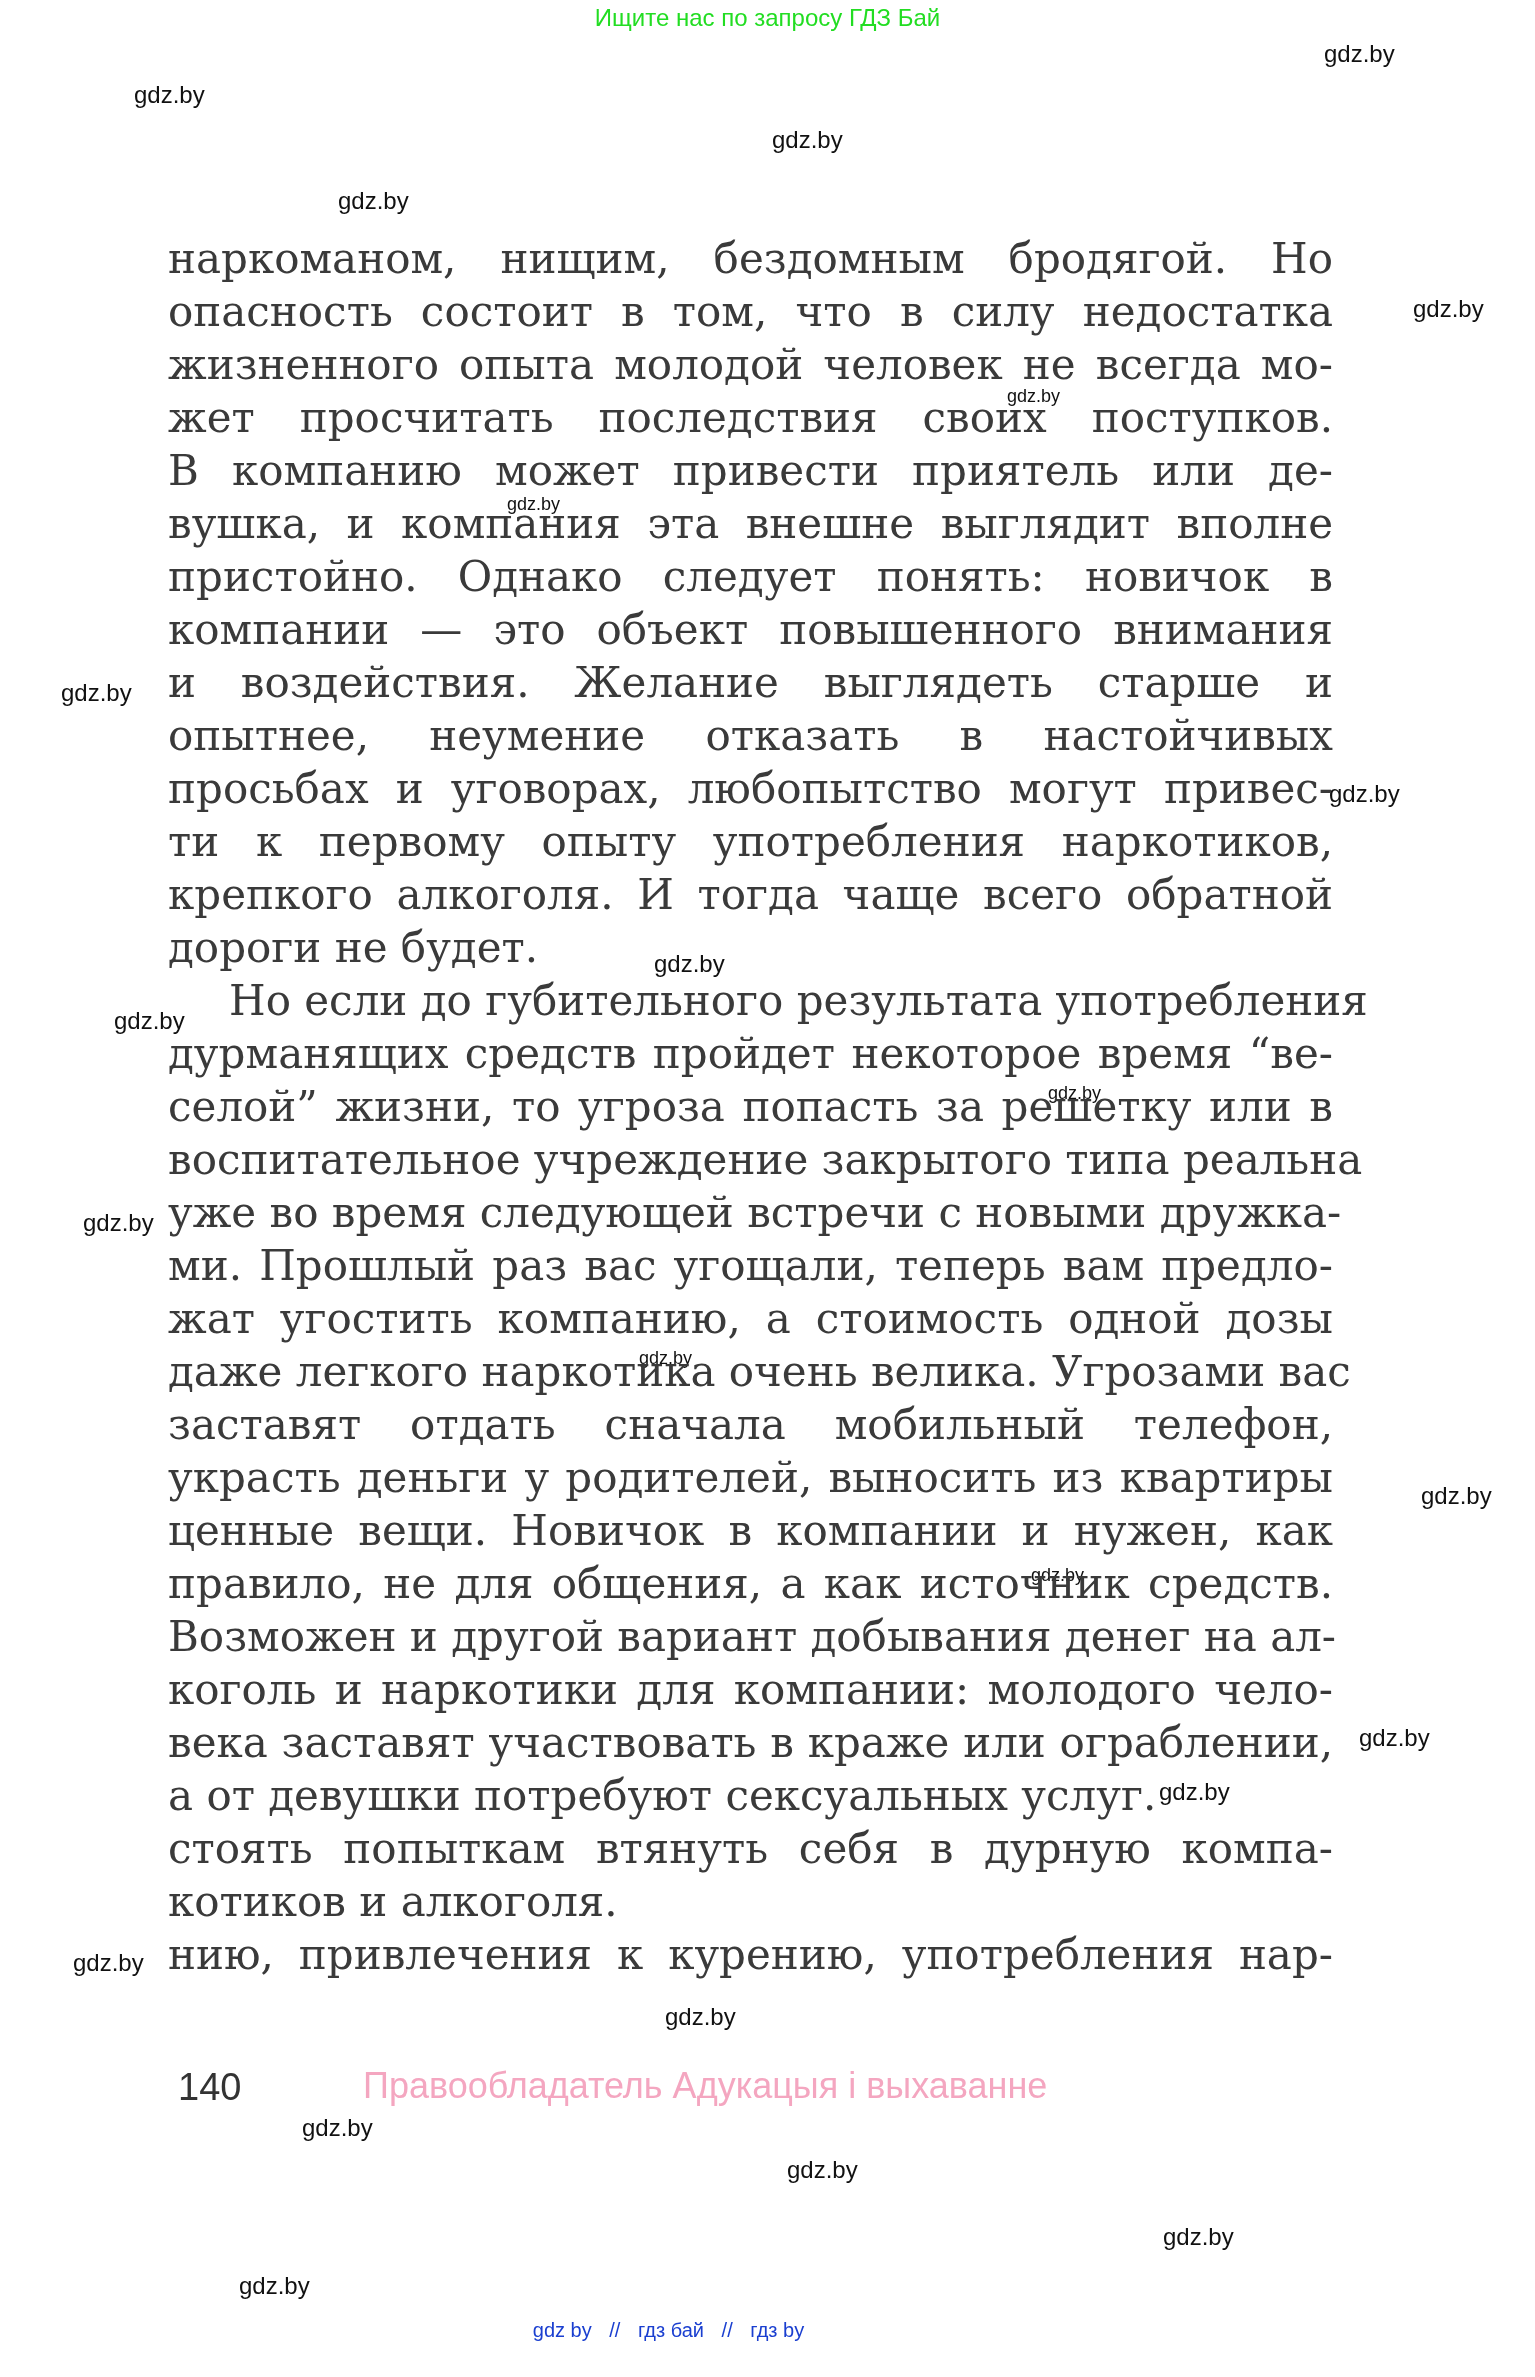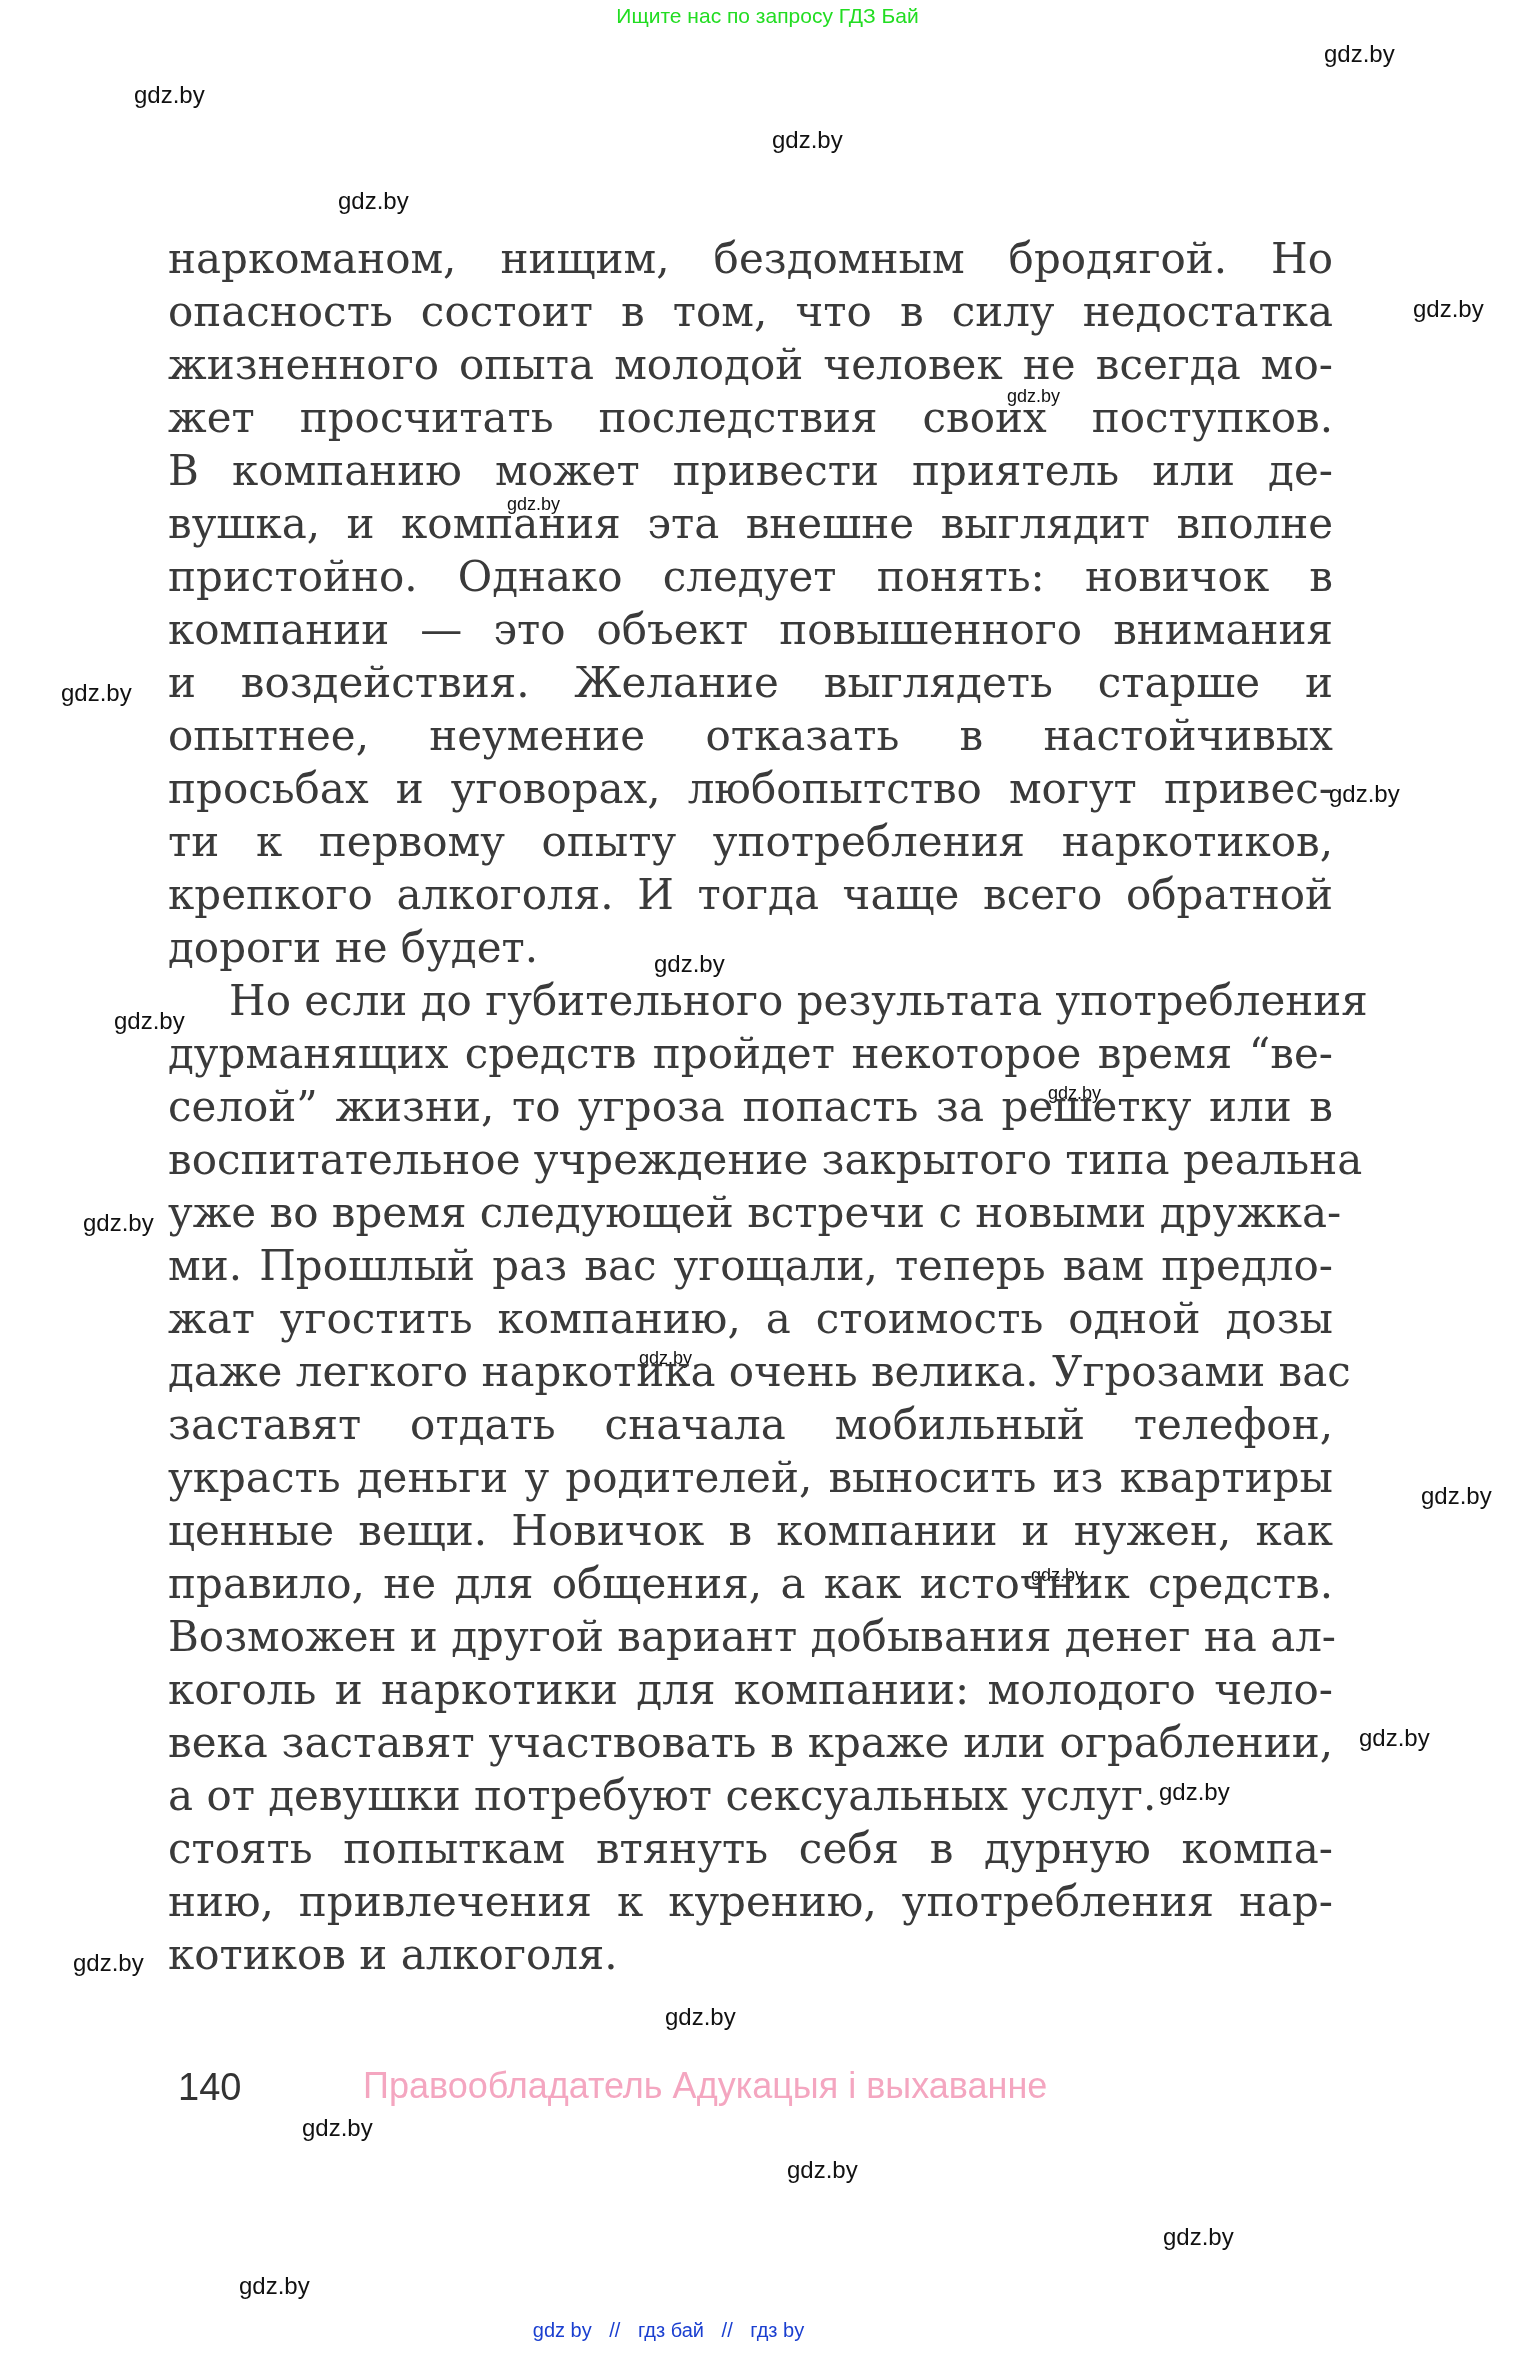--- a/index.html
+++ b/index.html
@@ -1,19 +1,19 @@
 <!DOCTYPE html>
 <html style="font-size:14px"><head>
 <meta charset="utf-8">
 <style>
   html, body { margin: 0; padding: 0; background: #ffffff; }
   body { width: 1535px; height: 2377px; position: relative; overflow: hidden; }
   .top-banner {
     position: absolute; left: 0; top: 3.5px; width: 1535px; text-align: center;
-    font-family: "Liberation Sans", sans-serif; font-size: 21px; color: #22dd22;
+    font-family: "Liberation Sans", sans-serif; font-size: 24px; color: #22dd22;
   }
   .wm {
     position: absolute; font-family: Liberation Sans, sans-serif;
     font-size: 24px; color: #111111; white-space: nowrap;
   }
   .wm.small { font-size: 18px; }
   .body-text {
     position: absolute; left: 168px; top: 232px; width: 1165px;
     font-family: "DejaVu Serif", "Liberation Serif", serif;
     font-size: 42px; line-height: 53px; color: #3a3a3a;
@@ -95,22 +95,22 @@
     <span class="line">украсть деньги у родителей, выносить из квартиры</span>
     <span class="line">ценные вещи. Новичок в компании и нужен, как</span>
     <span class="line">правило, не для общения, а как источник средств.</span>
     <span class="line">Возможен и другой вариант добывания денег на ал-</span>
     <span class="line">коголь и наркотики для компании: молодого чело-</span>
     <span class="line">века заставят участвовать в краже или ограблении,</span>
     <span class="line last">а от девушки потребуют сексуальных услуг.</span>
   </div>
   <div>
     <span class="line">стоять попыткам втянуть себя в дурную компа-</span>
+    <span class="line last">котиков и алкоголя.</span>
     <span class="line">нию, привлечения к курению, употребления нар-</span>
-    <span class="line last">котиков и алкоголя.</span>
   </div>
 </div>
 
 <div class="page-number">140</div>
 <div class="copyright">Правообладатель Адукацыя і выхаванне</div>
 
 <div class="footer">
   <span>gdz by</span>
   <span class="sep">//</span>
   <span>гдз бай</span>

